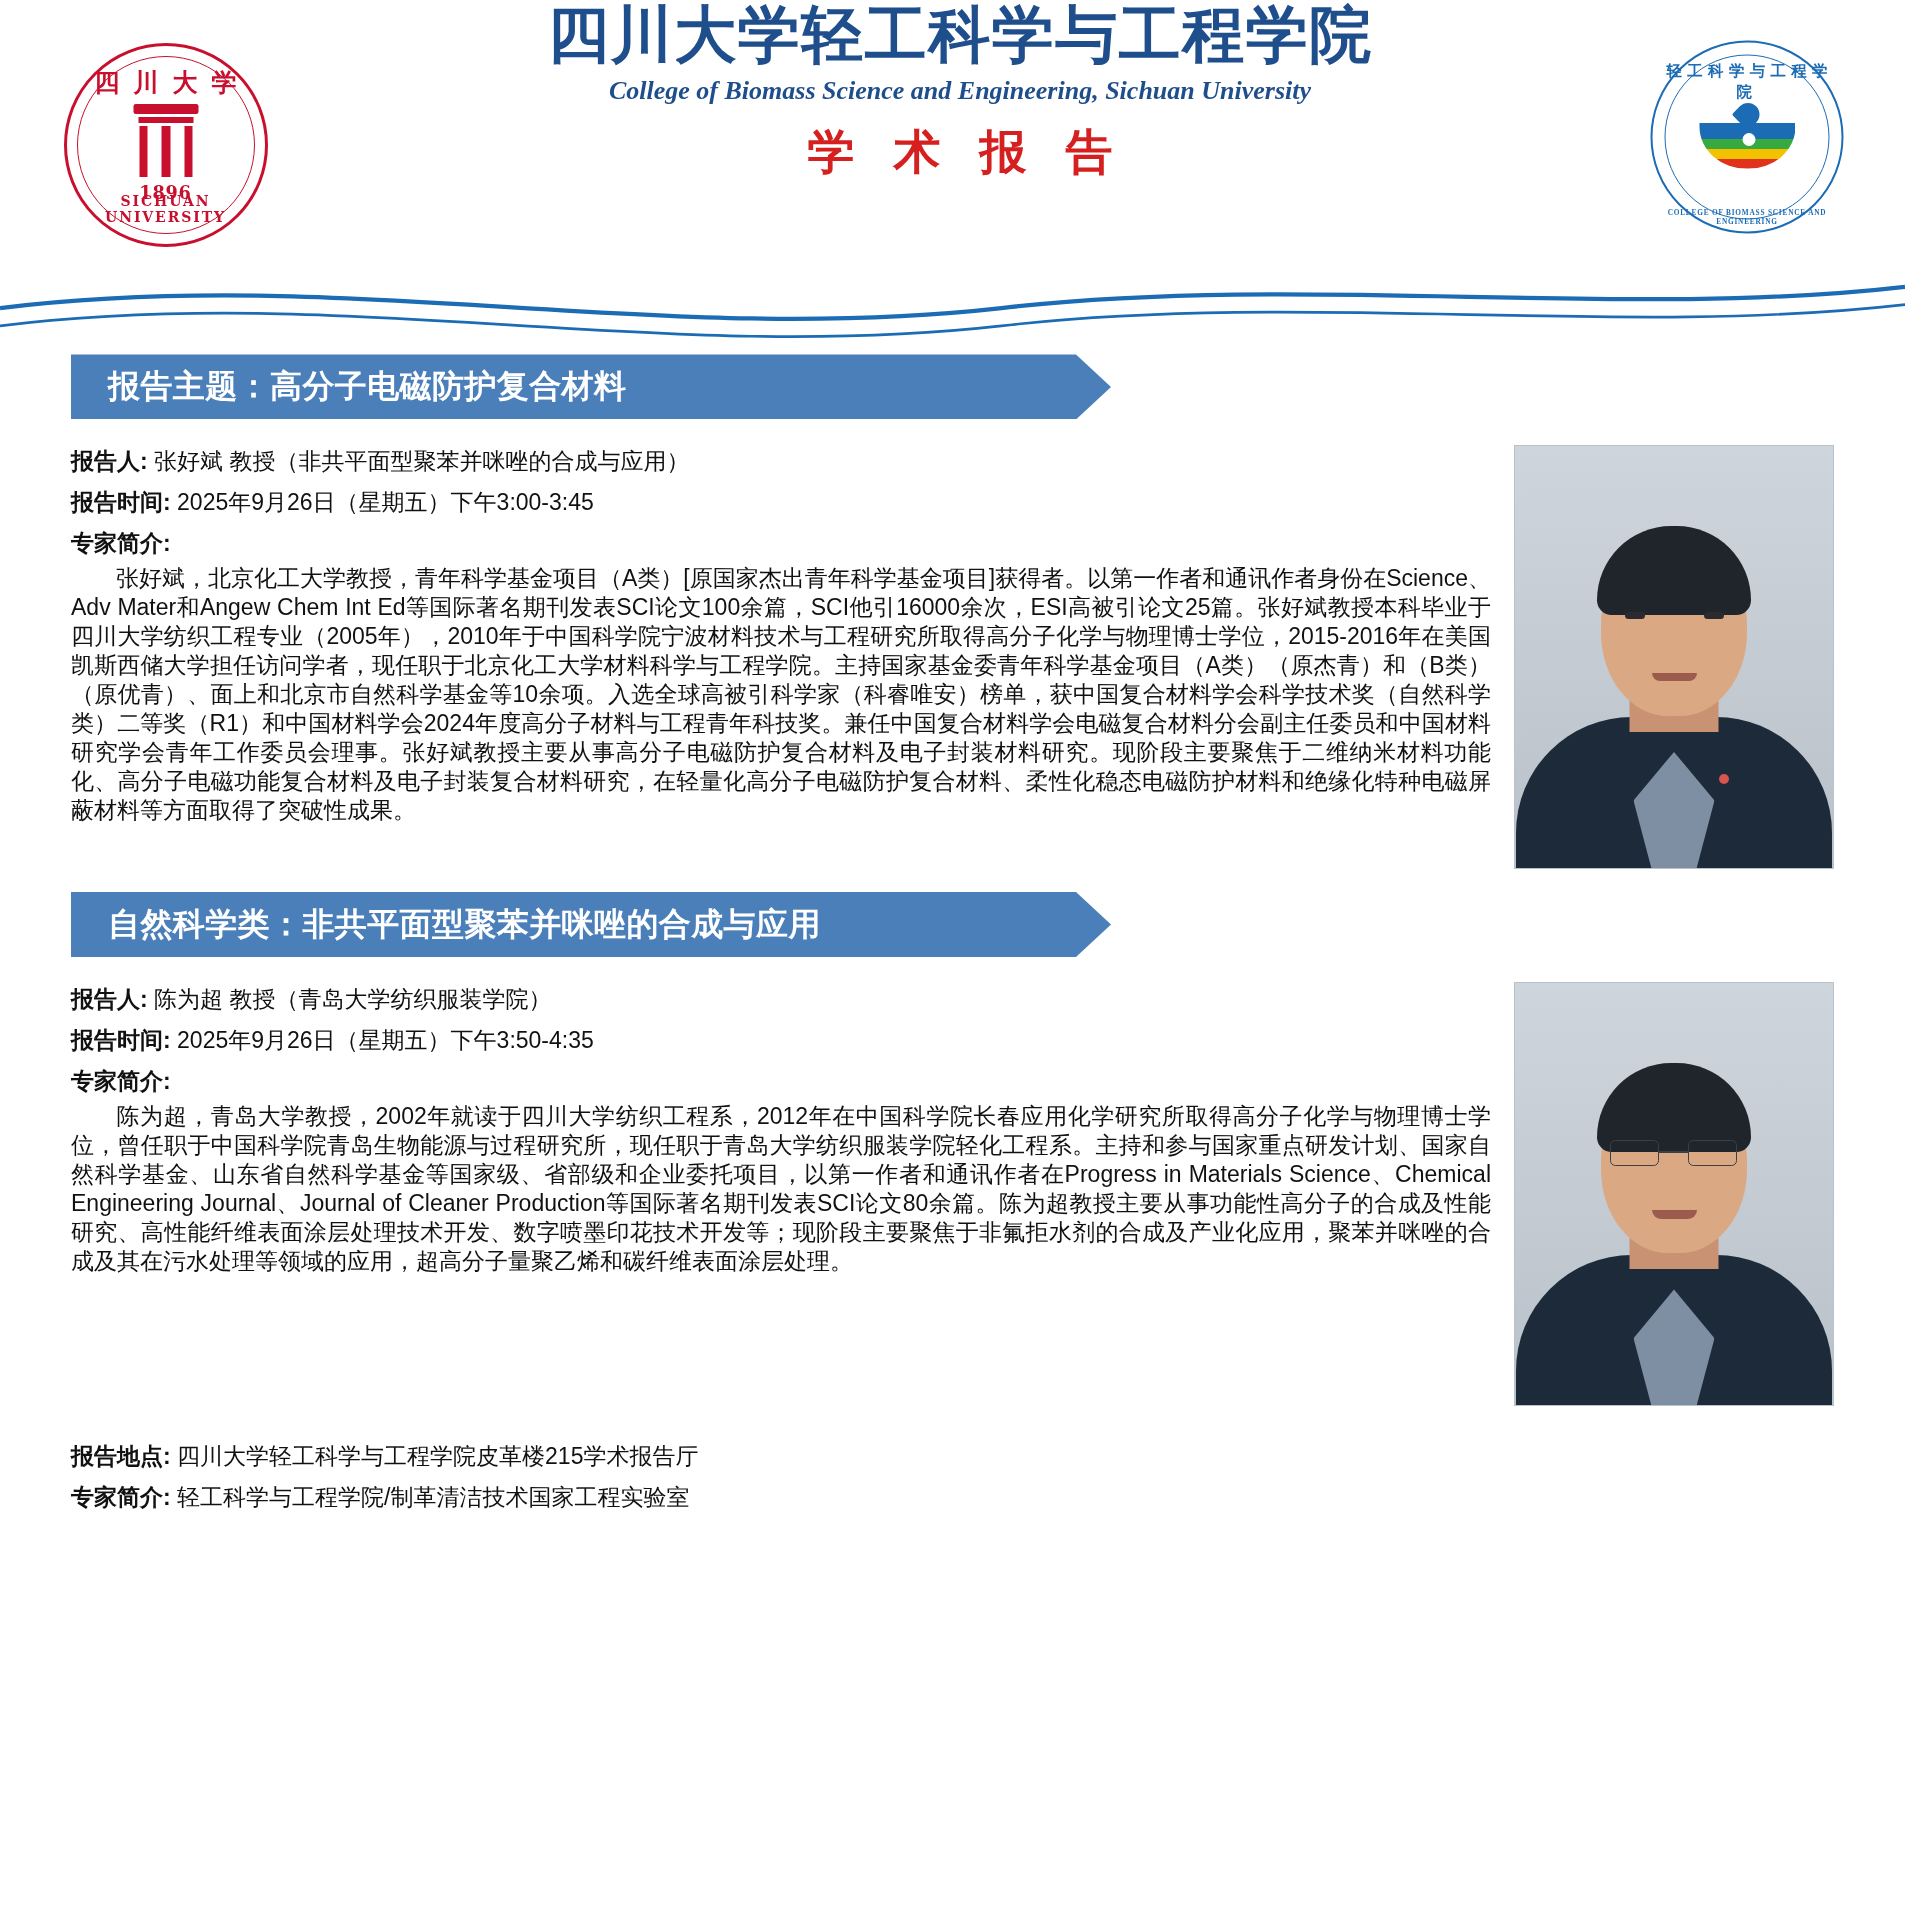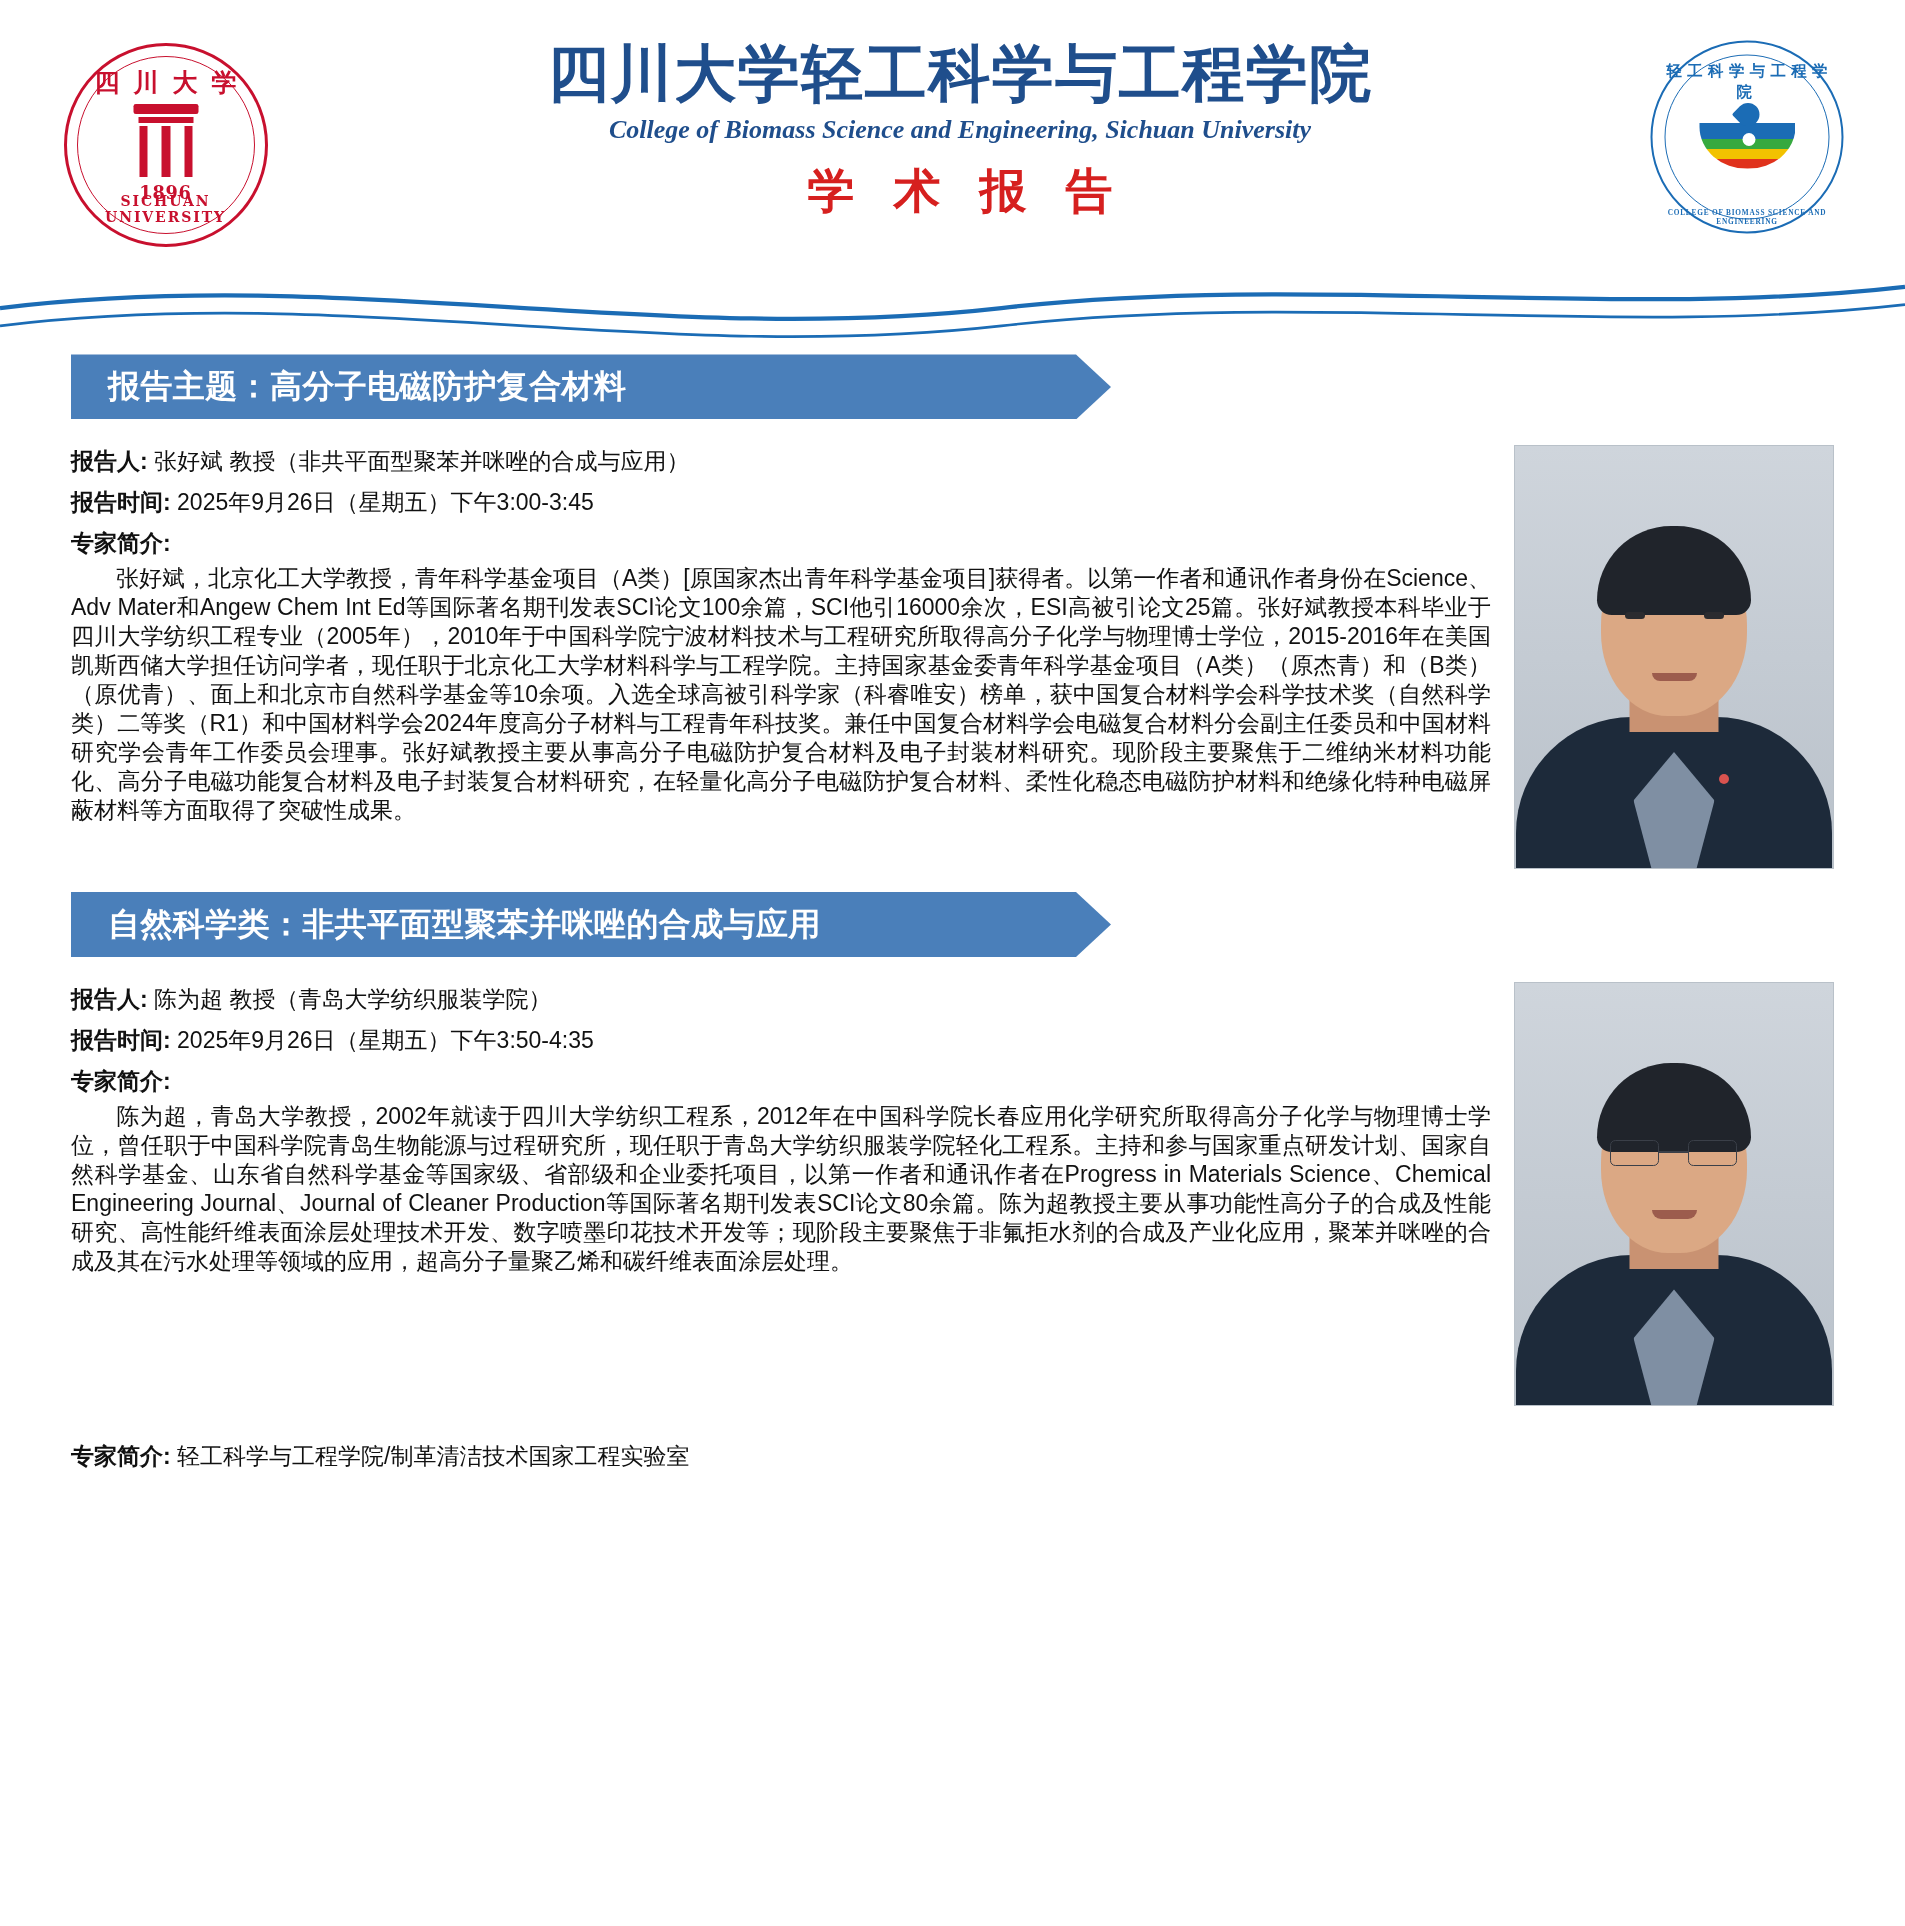--- a/index.html
+++ b/index.html
@@ -115,21 +115,20 @@
     color: #c8102e;
     font-size: 14px;
     letter-spacing: 1.9px;
     font-family: "DejaVu Serif", serif;
     font-weight: bold;
   }
 
   .header-center {
     flex: 1;
     text-align: center;
-    padding-top: 39px;
   }
   .title-cn {
     font-size: 62px;
     font-weight: bold;
     color: #1f4e8c;
     letter-spacing: 1.5px;
     line-height: 1.12;
     font-family: "Liberation Sans", sans-serif;
   }
   .title-en {
@@ -525,18 +524,22 @@
     <div class="meta-line">
       <b>专家简介:</b>
     </div>
 
     <p class="body-text"><span class="indent"></span><span>陈为超，青岛大学教授，2002年就读于四川大学纺织工程系，2012年在中国科学院长春应用化学研究所取得高分子化学与物理博士学位，曾任职于中国科学院青岛生物能源与过程研究所，现任职于青岛大学纺织服装学院轻化工程系。主持和参与国家重点研发计划、国家自然科学基金、山东省自然科学基金等国家级、省部级和企业委托项目，以第一作者和通讯作者在Progress in Materials Science、Chemical Engineering Journal、Journal of Cleaner Production等国际著名期刊发表SCI论文80余篇。陈为超教授主要从事功能性高分子的合成及性能研究、高性能纤维表面涂层处理技术开发、数字喷墨印花技术开发等；现阶段主要聚焦于非氟拒水剂的合成及产业化应用，聚苯并咪唑的合成及其在污水处理等领域的应用，超高分子量聚乙烯和碳纤维表面涂层处理。</span></p>
     <div class="clear"></div>
   </div>
 
   <div class="footer-meta">
     <div class="meta-line">
+      <b>报告地点:</b>
+      <span>四川大学轻工科学与工程学院皮革楼215学术报告厅</span>
+    </div>
+    <div class="meta-line">
       <b>专家简介:</b>
       <span>轻工科学与工程学院/制革清洁技术国家工程实验室</span>
     </div>
   </div>
 </div>
 
 
 </body></html>

